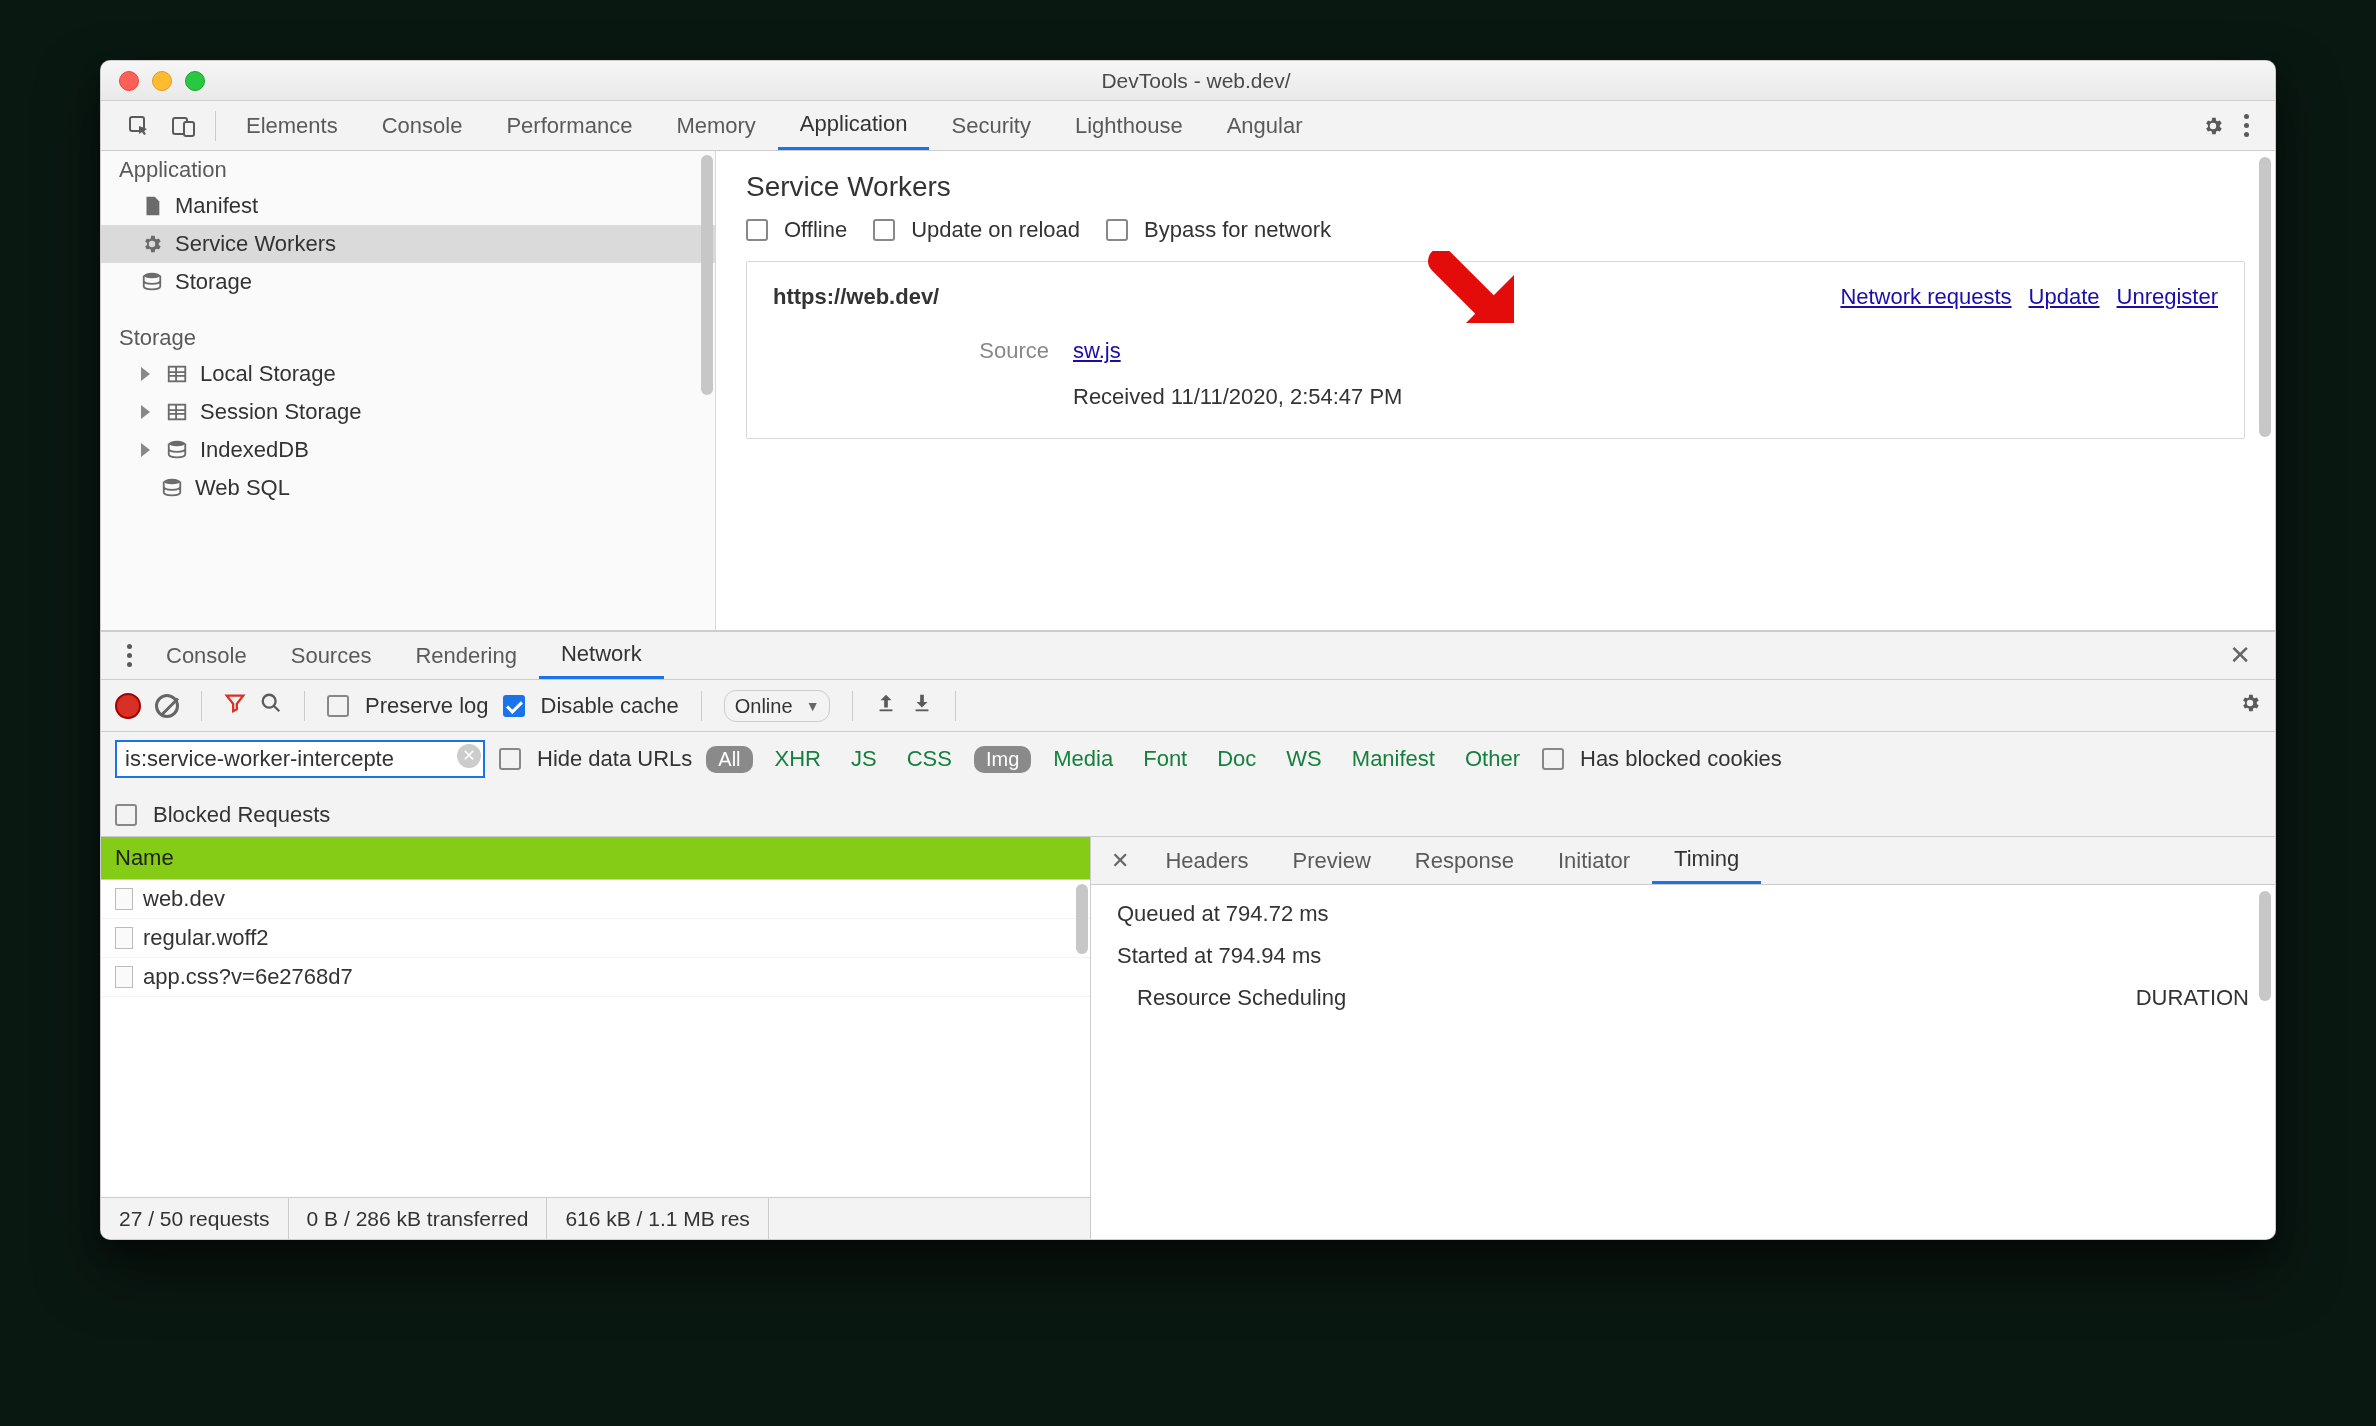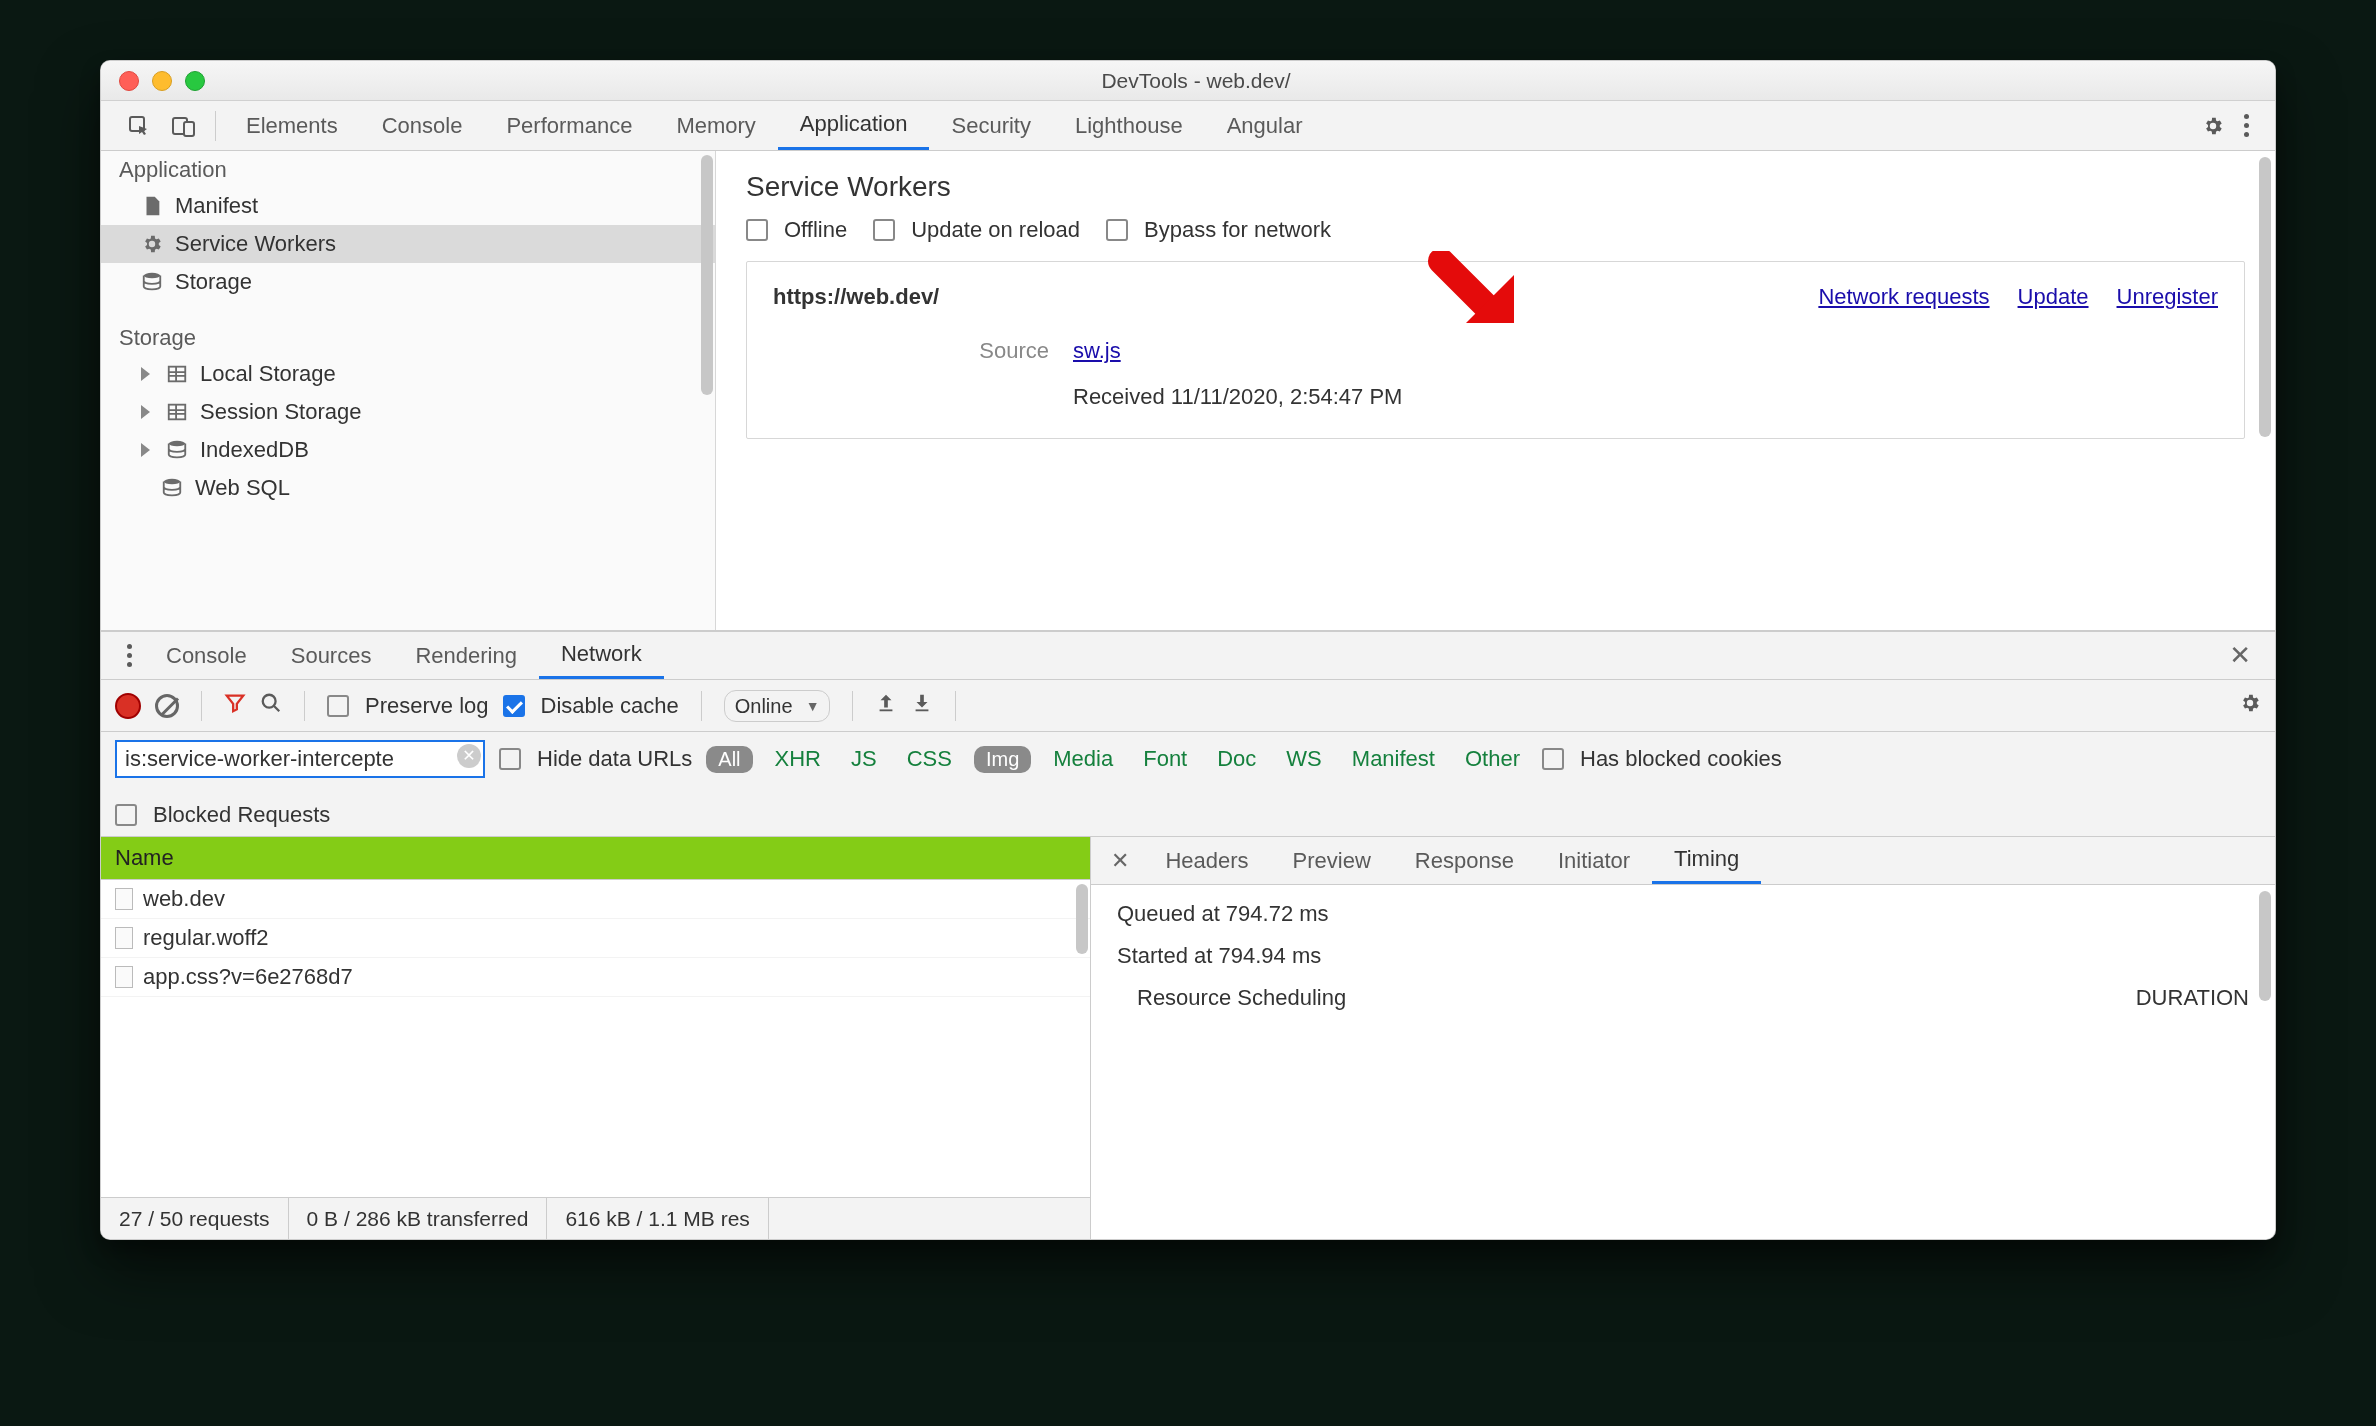--- a/index.html
+++ b/index.html
@@ -84,21 +84,21 @@
   
   .content { flex:1; padding: 20px 30px; position:relative; background:#fff; overflow:hidden;}
   .content h1 { font-size: 28px; font-weight: 400; color:#333; margin-bottom:14px;}
   .checkrow { display:flex; gap:26px; align-items:center; font-size:22px; color:#333; margin-bottom:18px;}
   .chk { width:22px;height:22px;border:2px solid #888;border-radius:3px; display:inline-block; margin-right:8px; vertical-align:-4px;}
   .chk.blue { background:#1a73e8;border-color:#1a73e8; position:relative;}
   .chk.blue::after{content:"";position:absolute;left:5px;top:1px;width:6px;height:12px;border:solid #fff;border-width:0 3px 3px 0;transform:rotate(45deg);}
   .sw-box { border:1px solid #d7d7d7; border-radius:2px; padding: 22px 26px 28px 26px; margin-top:8px;}
   .sw-head { display:flex; align-items:center;}
   .sw-origin { font-weight:700; font-size:22px; color:#333;}
-  .sw-links { margin-left:auto; display:flex; gap:28px; font-size:22px;}
+  .sw-links { margin-left:auto; display:flex; gap:17px; font-size:22px;}
   .sw-links a { color:#1a0dab; text-decoration:underline; cursor:pointer;}
   .sw-row { display:flex; margin-top:28px; font-size:22px;}
   .sw-label { width:300px; text-align:right; color:#888; padding-right:24px;}
   .sw-val { color:#333;}
   .sw-val a { color:#1a0dab; text-decoration:underline;}
   .content-thumb { position:absolute; right:4px; top:6px; width:12px; height:280px; background:#c7c7c7; border-radius:6px;}
 
   
   .arrow-annot { position:absolute; pointer-events:none; }
 

